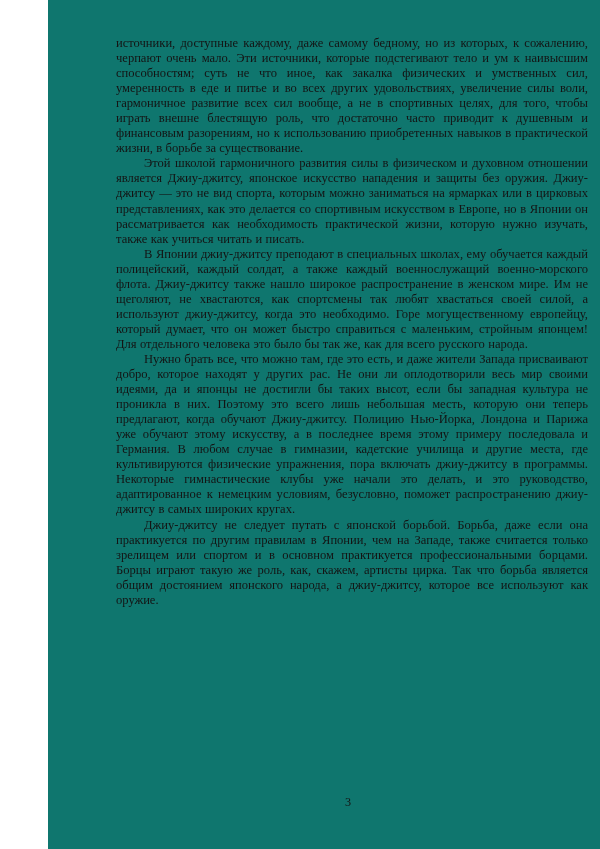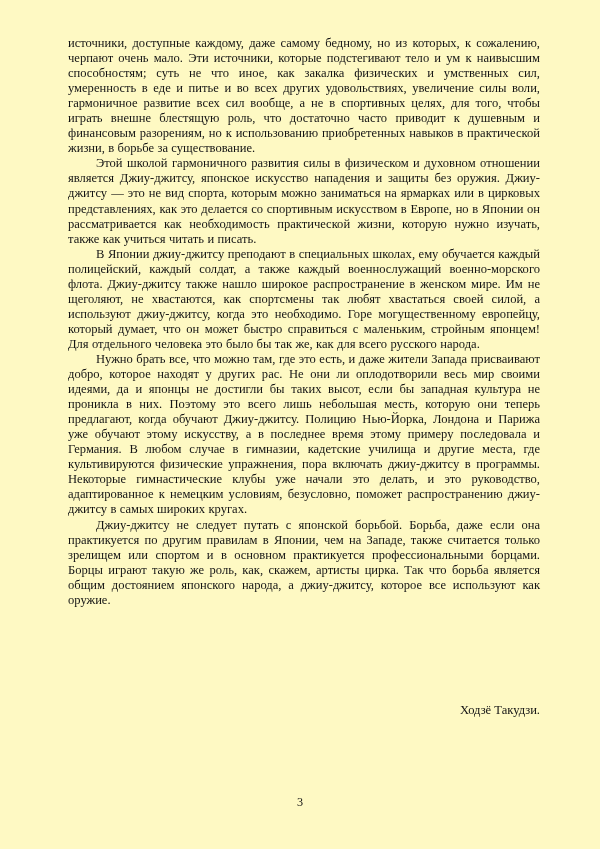--- a/index.html
+++ b/index.html
@@ -11,21 +11,22 @@
     width: 600px;
     height: 849px;
     font-family: "Liberation Serif", "DejaVu Serif", serif;
     color: #1b1b1b;
     position: relative;
     overflow: hidden;
   }
   .page {
     position: absolute;
     inset: 0;
-    background: #fef9c3;
+    background: #0f766e;
+    margin-left: 48px;
   }
   .text-block {
     position: absolute;
     left: 68px;
     top: 36px;
     width: 472px;
   }
   p.para {
     margin: 0;
     text-align: justify;
@@ -66,17 +67,16 @@
 <div class="page">
 
   <div class="text-block">
     <p class="para first">источники, доступные каждому, даже самому бедному, но из которых, к сожалению, черпают очень мало. Эти источники, которые подстегивают тело и ум к наивысшим способностям; суть не что иное, как закалка физических и умственных сил, умеренность в еде и питье и во всех других удовольствиях, увеличение силы воли, гармоничное развитие всех сил вообще, а не в спортивных целях, для того, чтобы играть внешне блестящую роль, что достаточно часто приводит к душевным и финансовым разорениям, но к использованию приобретенных навыков в практической жизни, в борьбе за существование.</p>
     <p class="para">Этой школой гармоничного развития силы в физическом и духовном отношении является Джиу-джитсу, японское искусство нападения и защиты без оружия. Джиу-джитсу — это не вид спорта, которым можно заниматься на ярмарках или в цирковых представлениях, как это делается со спортивным искусством в Европе, но в Японии он рассматривается как необходимость практической жизни, которую нужно изучать, также как учиться читать и писать.</p>
     <p class="para">В Японии джиу-джитсу преподают в специальных школах, ему обучается каждый полицейский, каждый солдат, а также каждый военнослужащий военно-морского флота. Джиу-джитсу также нашло широкое распространение в женском мире. Им не щеголяют, не хвастаются, как спортсмены так любят хвастаться своей силой, а используют джиу-джитсу, когда это необходимо. Горе могущественному европейцу, который думает, что он может быстро справиться с маленьким, стройным японцем! Для отдельного человека это было бы так же, как для всего русского народа.</p>
     <p class="para">Нужно брать все, что можно там, где это есть, и даже жители Запада присваивают добро, которое находят у других рас. Не они ли оплодотворили весь мир своими идеями, да и японцы не достигли бы таких высот, если бы западная культура не проникла в них. Поэтому это всего лишь небольшая месть, которую они теперь предлагают, когда обучают Джиу-джитсу. Полицию Нью-Йорка, Лондона и Парижа уже обучают этому искусству, а в последнее время этому примеру последовала и Германия. В любом случае в гимназии, кадетские училища и другие места, где культивируются физические упражнения, пора включать джиу-джитсу в программы. Некоторые гимнастические клубы уже начали это делать, и это руководство, адаптированное к немецким условиям, безусловно, поможет распространению джиу-джитсу в самых широких кругах.</p>
     <p class="para">Джиу-джитсу не следует путать с японской борьбой. Борьба, даже если она практикуется по другим правилам в Японии, чем на Западе, также считается только зрелищем или спортом и в основном практикуется профессиональными борцами. Борцы играют такую же роль, как, скажем, артисты цирка. Так что борьба является общим достоянием японского народа, а джиу-джитсу, которое все используют как оружие.</p>
   </div>
 
-  <div class="signature">Ходзё Такудзи.</div>
 
   <div class="page-number">3</div>
 
 </div>
 
 </body></html>

